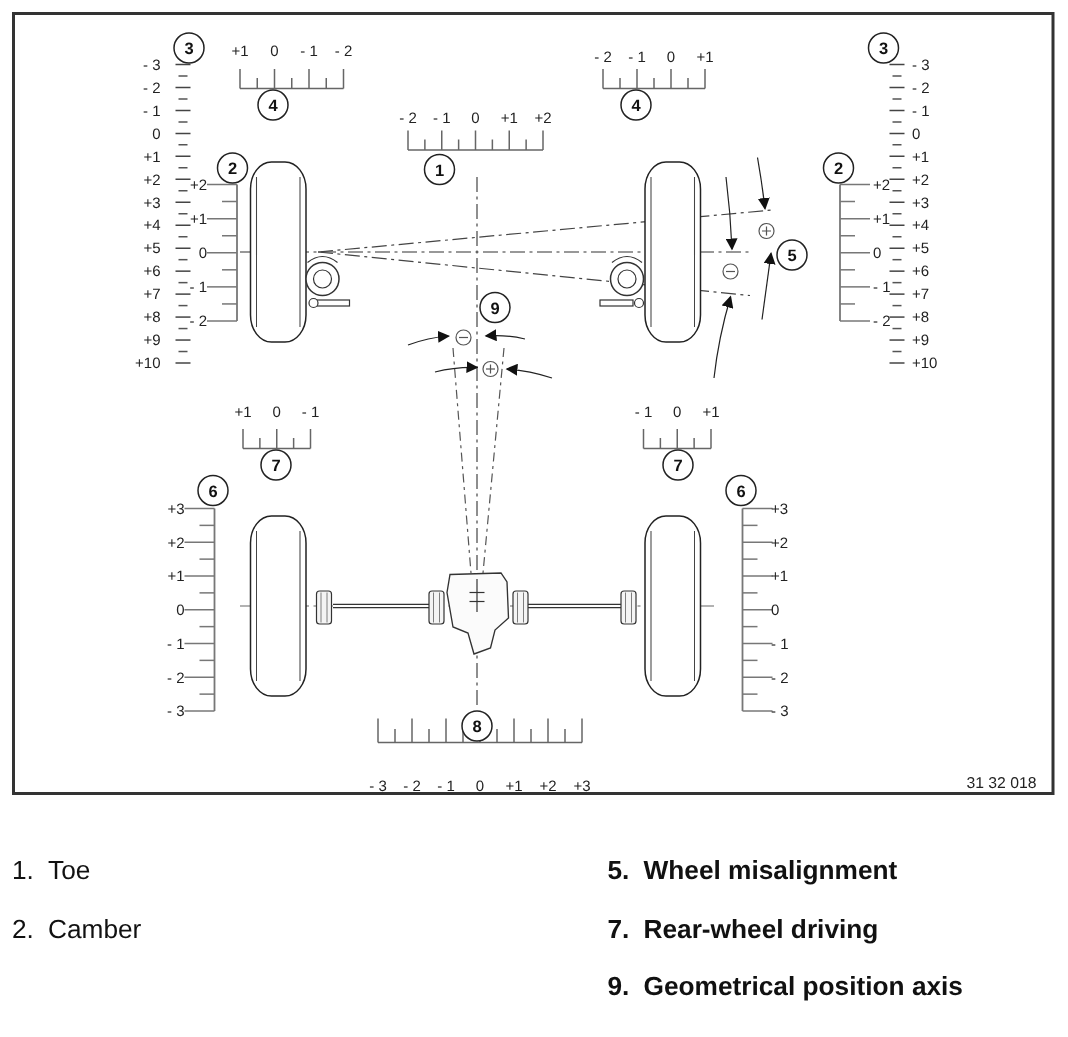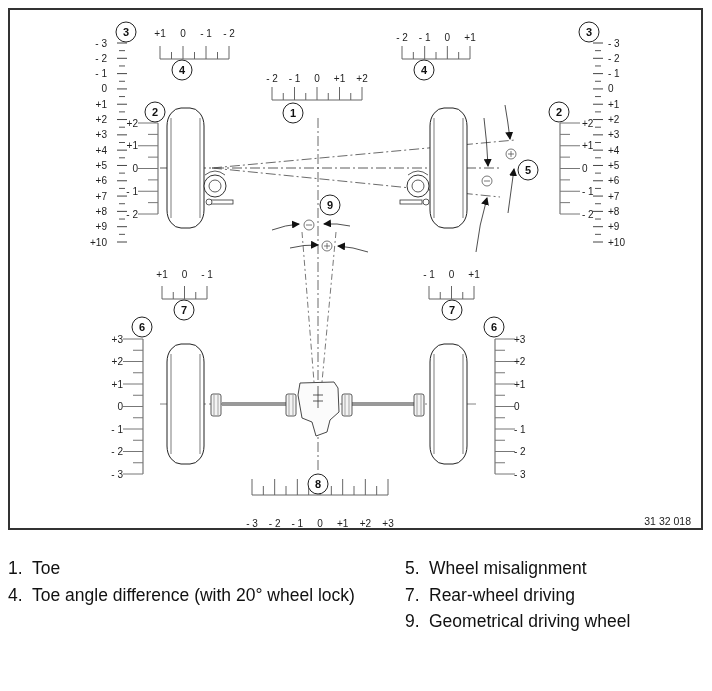--- a/index.html
+++ b/index.html
@@ -5,22 +5,22 @@
   html, body { margin: 0; padding: 0; background: #ffffff; }
   body { width: 712px; height: 691px; position: relative; overflow: hidden; font-family: "Liberation Sans", sans-serif; color: #000; }
   #frame { position: absolute; left: 8px; top: 8px; width: 696px; height: 523px; }
   #frame svg { position: absolute; left: 0; top: 0; }
   .lbl { font-family: "Liberation Sans", sans-serif; font-size: 10px; fill: #222; }
   .callout-num { font-family: "Liberation Sans", sans-serif; font-size: 11px; font-weight: bold; fill: #111; }
   .fig-id { font-family: "Liberation Sans", sans-serif; font-size: 10.5px; fill: #222; }
   #legend { position: absolute; left: 8px; top: 555px; width: 700px; font-size: 17.5px; line-height: 26.7px; color: #111; }
   .col { position: absolute; top: 0; }
   .col-left { left: 0; }
-  .col-right { left: 397px; }
-  .legend-item { white-space: nowrap; }
+  .col-right { left: 397px; font-weight: bold; }
+  .legend-item { white-space: nowrap; margin-top: 12px; }
   .legend-num { display: inline-block; width: 24px; }
 </style>
 </head>
 <body>
 
 <div id="frame">
   <svg id="diagram" width="696" height="523" viewBox="0 0 696 523" xmlns="http://www.w3.org/2000/svg">
     <defs>
       <marker id="arrowhead" markerWidth="8" markerHeight="8" refX="7" refY="4" orient="auto" markerUnits="userSpaceOnUse">
         <path d="M0,0 L8,4 L0,8 z" fill="#111"></path>
@@ -446,20 +446,20 @@
         </g>
       </g>
 
     <text class="fig-id" x="683" y="517" text-anchor="end">31 32 018</text>
   </svg>
 </div>
 
 <div id="legend">
   <div class="col col-left" id="legend-left">
       <div class="legend-item"><span class="legend-num">1.</span><span>Toe</span></div>
-      <div class="legend-item"><span class="legend-num">4.</span><span>Toe angle difference (with 20° wheel lock)</span></div>
+      <div class="legend-item"><span class="legend-num">2.</span><span>Camber</span></div>
     </div>
   <div class="col col-right" id="legend-right">
       <div class="legend-item"><span class="legend-num">5.</span><span>Wheel misalignment</span></div>
       <div class="legend-item"><span class="legend-num">7.</span><span>Rear-wheel driving</span></div>
-      <div class="legend-item"><span class="legend-num">9.</span><span>Geometrical driving wheel</span></div>
+      <div class="legend-item"><span class="legend-num">9.</span><span>Geometrical position axis</span></div>
     </div>
 </div>
 
 </body></html>

